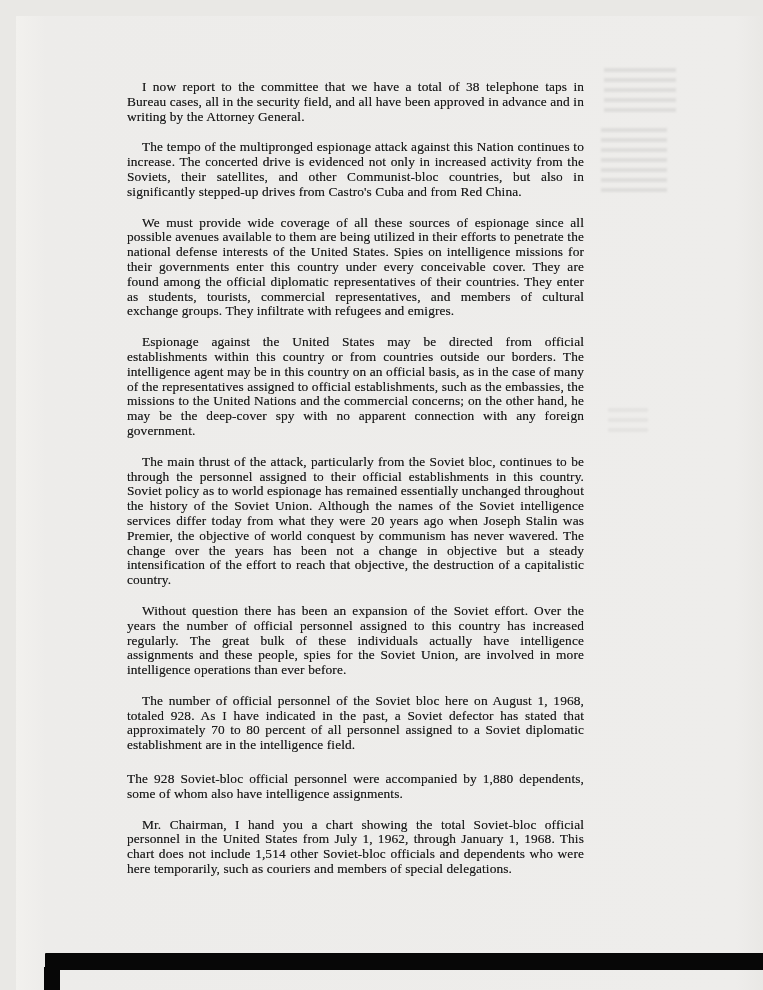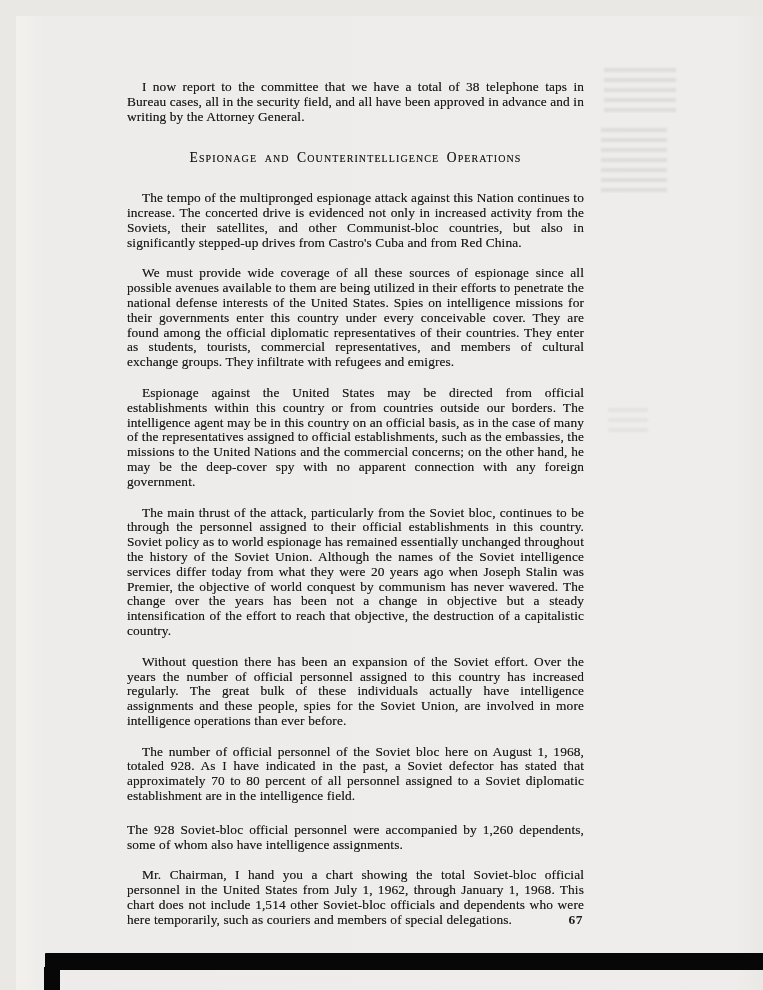--- a/index.html
+++ b/index.html
@@ -83,33 +83,31 @@
   .smudge-3 { left: 592px; top: 392px; width: 40px; height: 26px; opacity: 0.3; }
 </style>
 </head>
 <body>
 
 <div class="scan-page">
 
   <div class="text-column">
     <p class="para">I now report to the committee that we have a total of 38 telephone taps in Bureau cases, all in the security field, and all have been approved in advance and in writing by the Attorney General.</p>
 
-    <h2 class="section-heading">Espionage and Counterintelligence Operations</h2>
 
     <p class="para">The tempo of the multipronged espionage attack against this Nation continues to increase. The concerted drive is evidenced not only in increased activity from the Soviets, their satellites, and other Communist-bloc countries, but also in significantly stepped-up drives from Castro's Cuba and from Red China.</p>
     <p class="para">We must provide wide coverage of all these sources of espionage since all possible avenues available to them are being utilized in their efforts to penetrate the national defense interests of the United States. Spies on intelligence missions for their governments enter this country under every conceivable cover. They are found among the official diplomatic representatives of their countries. They enter as students, tourists, commercial representatives, and members of cultural exchange groups. They infiltrate with refugees and emigres.</p>
     <p class="para">Espionage against the United States may be directed from official establishments within this country or from countries outside our borders. The intelligence agent may be in this country on an official basis, as in the case of many of the representatives assigned to official establishments, such as the embassies, the missions to the United Nations and the commercial concerns; on the other hand, he may be the deep-cover spy with no apparent connection with any foreign government.</p>
     <p class="para">The main thrust of the attack, particularly from the Soviet bloc, continues to be through the personnel assigned to their official establishments in this country. Soviet policy as to world espionage has remained essentially unchanged throughout the history of the Soviet Union. Although the names of the Soviet intelligence services differ today from what they were 20 years ago when Joseph Stalin was Premier, the objective of world conquest by communism has never wavered. The change over the years has been not a change in objective but a steady intensification of the effort to reach that objective, the destruction of a capitalistic country.</p>
     <p class="para">Without question there has been an expansion of the Soviet effort. Over the years the number of official personnel assigned to this country has increased regularly. The great bulk of these individuals actually have intelligence assignments and these people, spies for the Soviet Union, are involved in more intelligence operations than ever before.</p>
     <p class="para">The number of official personnel of the Soviet bloc here on August 1, 1968, totaled 928. As I have indicated in the past, a Soviet defector has stated that approximately 70 to 80 percent of all personnel assigned to a Soviet diplomatic establishment are in the intelligence field.</p>
-    <p class="para no-indent">The 928 Soviet-bloc official personnel were accompanied by 1,260 dependents, some of whom also have intelligence assignments.</p>
+    <p class="para no-indent">The 928 Soviet-bloc official personnel were accompanied by 1,880 dependents, some of whom also have intelligence assignments.</p>
     <p class="para">Mr. Chairman, I hand you a chart showing the total Soviet-bloc official personnel in the United States from July 1, 1962, through January 1, 1968. This chart does not include 1,514 other Soviet-bloc officials and dependents who were here temporarily, such as couriers and members of special delegations.</p>
   </div>
 
-  <div class="page-number">67</div>
 
   <div class="ghost-smudge smudge-1"></div>
   <div class="ghost-smudge smudge-2"></div>
   <div class="ghost-smudge smudge-3"></div>
 
   <div class="black-bar"></div>
   <div class="black-corner-mark"></div>
 
 </div>
 

